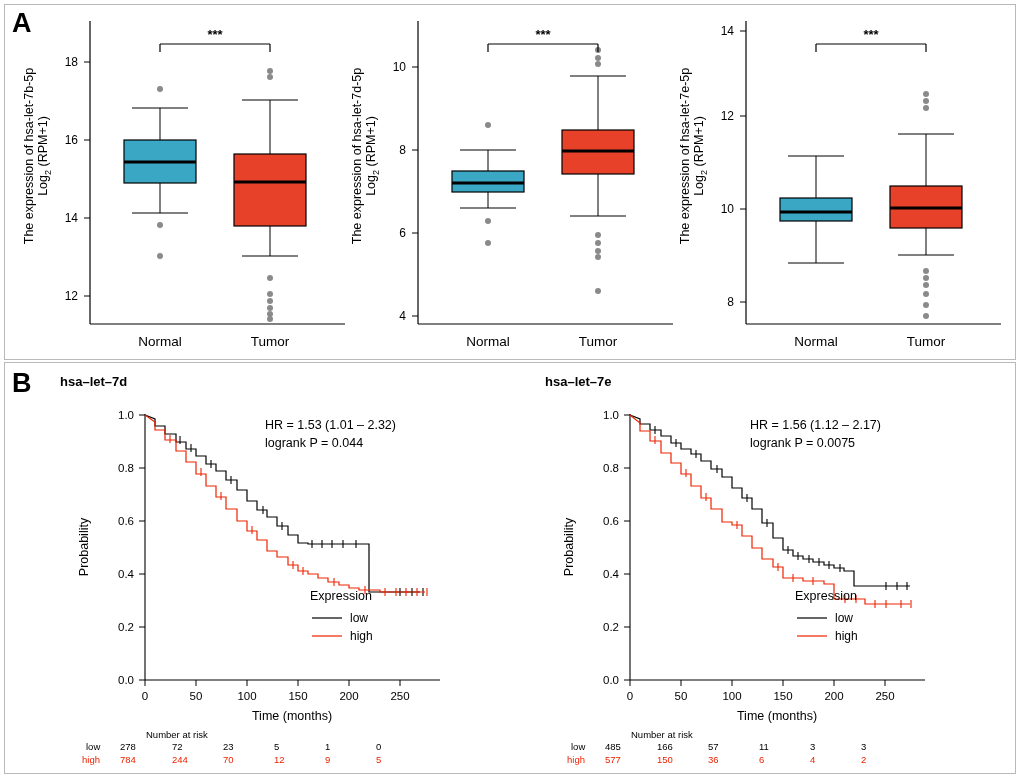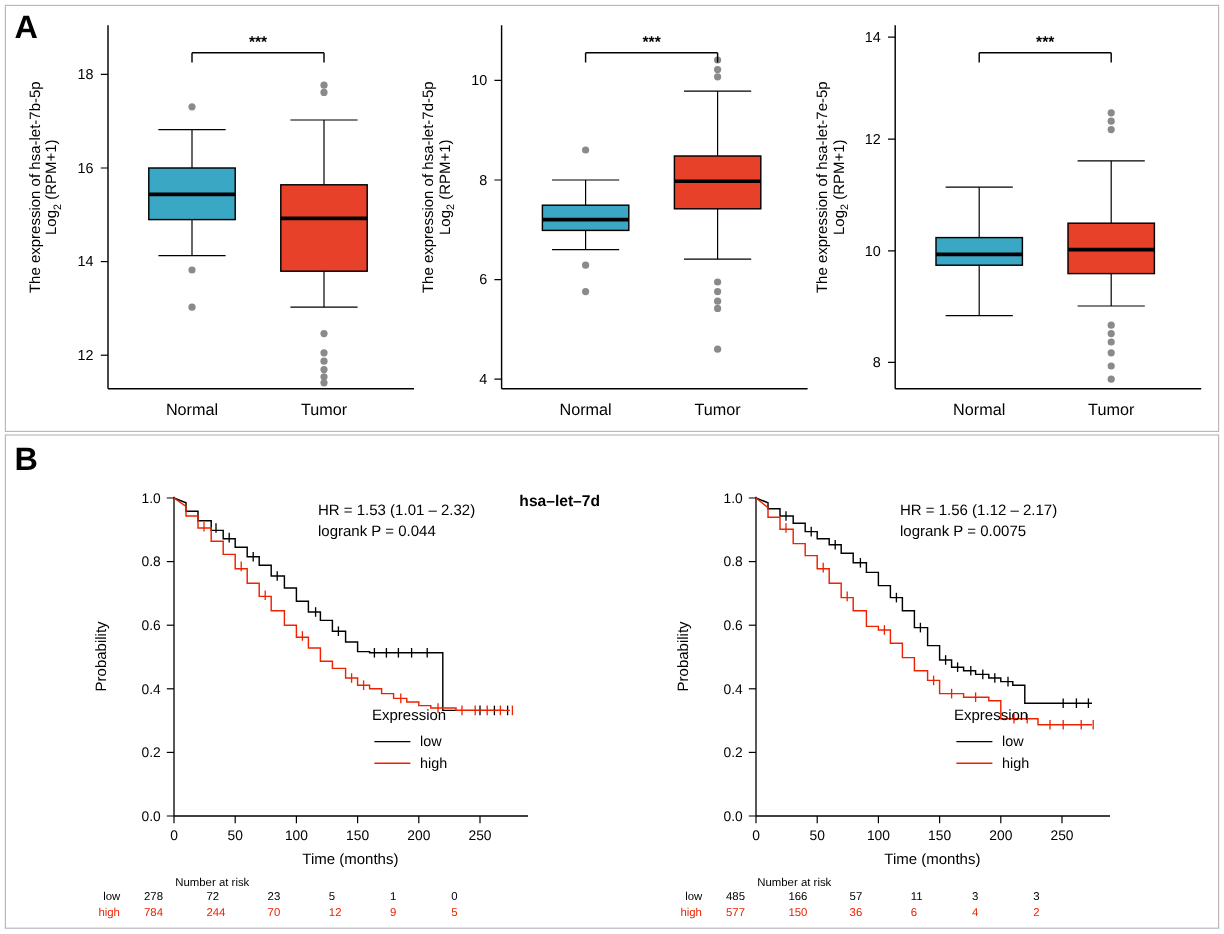--- a/index.html
+++ b/index.html
@@ -51,21 +51,21 @@
   sub { font-size:9px; }
 
   .bp-svg { position:absolute; left:0; top:0; }
 
   
   .km { position:absolute; }
   #km1 { left:60px; top:374px; width:440px; height:400px; }
   #km2 { left:545px; top:374px; width:440px; height:400px; }
   .km-title {
     position:absolute; top:0; left:0; width:100%;
-    text-align:right; font-size:13px; font-weight:bold;margin-top:36px;
+    text-align:left; font-size:13px; font-weight:bold;
   }
   .km-svg { position:absolute; left:0; top:18px; }
 </style>
 </head>
 <body>
 
 <div class="panel" id="panelA"></div>
 <div class="panel-letter" id="letterA">A</div>
 
 <div class="boxplot" id="bp1">
@@ -348,20 +348,21 @@
       <text x="112" y="371">244</text>
       <text x="163" y="371">70</text>
       <text x="214" y="371">12</text>
       <text x="265" y="371">9</text>
       <text x="316" y="371">5</text>
     </g>
   </svg>
 </div>
 
 <div class="km" id="km2">
+  <div class="km-title">hsa–let–7e</div>
   <svg class="km-svg" width="440" height="380">
     <line x1="85" y1="22" x2="85" y2="288" stroke="#000" stroke-width="1.1"></line>
     <line x1="85" y1="288" x2="380" y2="288" stroke="#000" stroke-width="1.1"></line>
     <g font-size="11.5" font-family="Liberation Sans, sans-serif">
       <line x1="79" y1="288" x2="85" y2="288" stroke="#000"></line>
         <text x="74" y="292" text-anchor="end">0.0</text>
       <line x1="79" y1="235" x2="85" y2="235" stroke="#000"></line>
         <text x="74" y="239" text-anchor="end">0.2</text>
       <line x1="79" y1="182" x2="85" y2="182" stroke="#000"></line>
         <text x="74" y="186" text-anchor="end">0.4</text>

